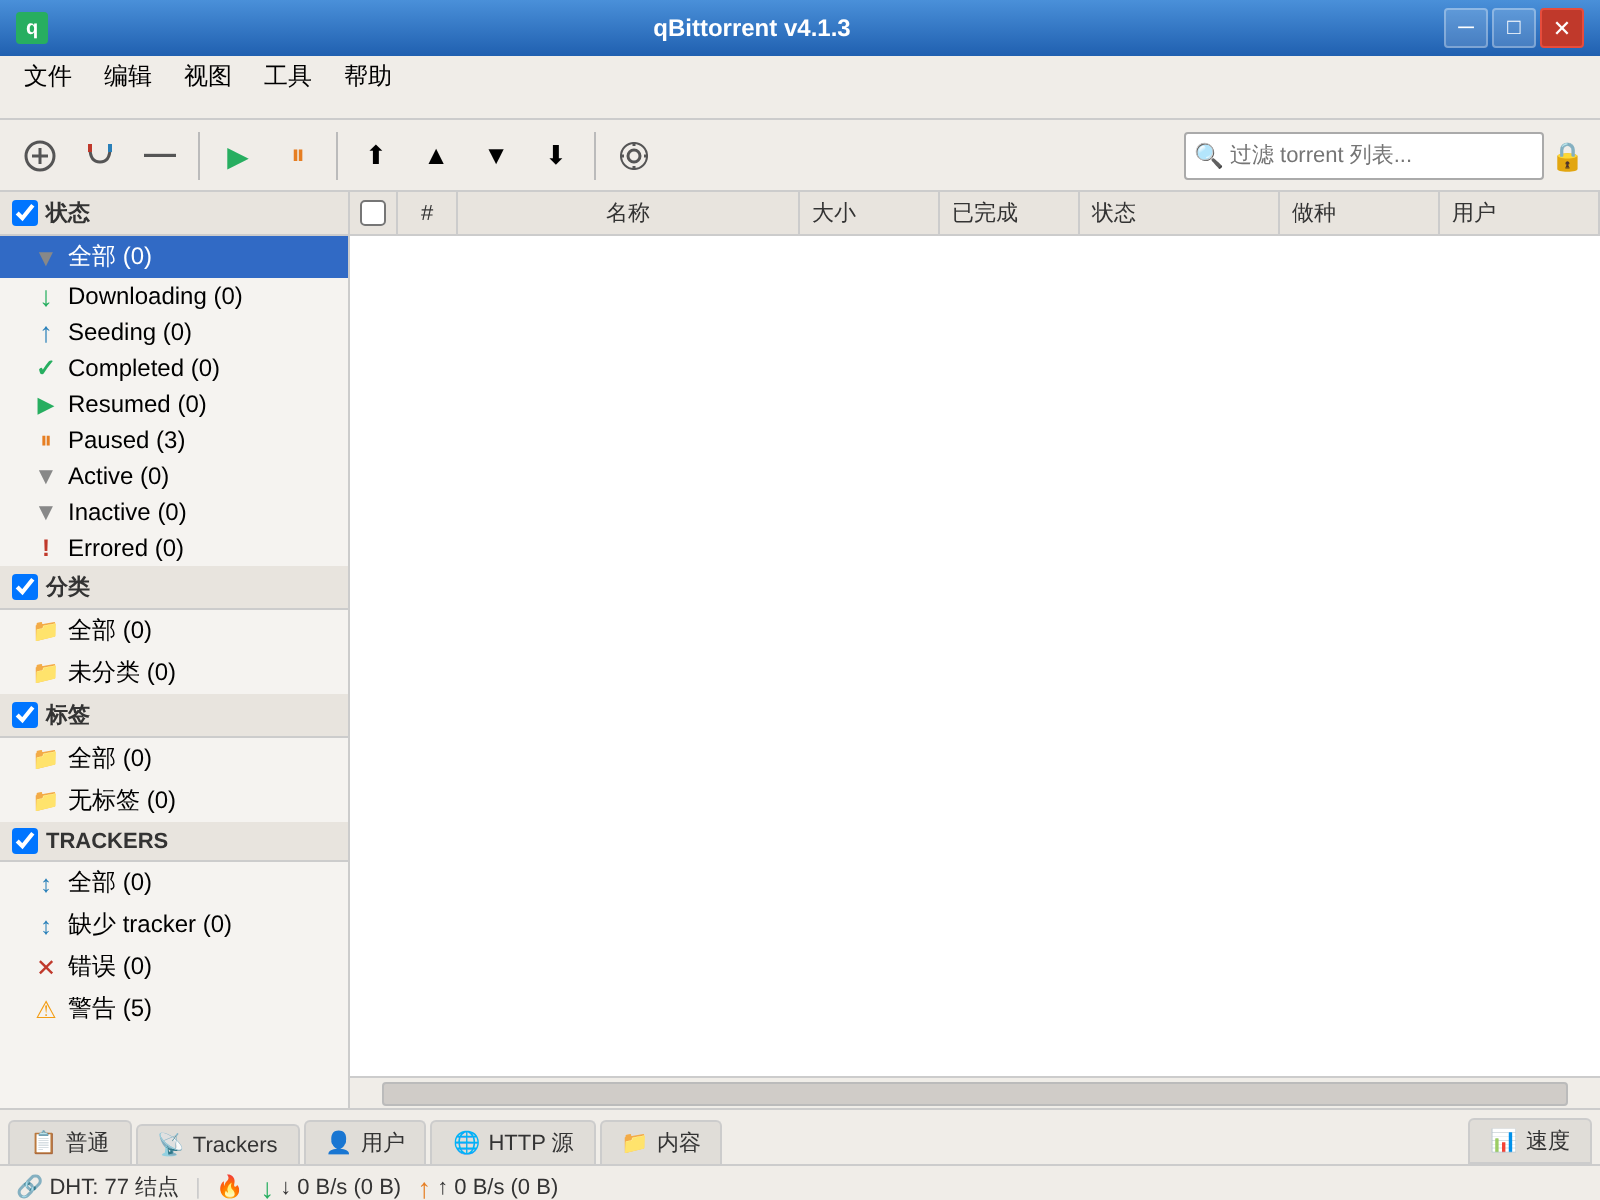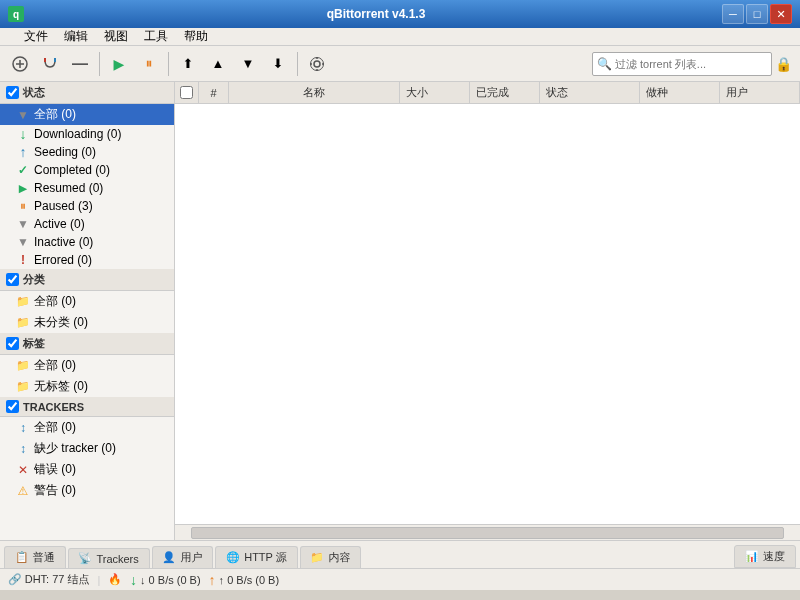--- a/index.html
+++ b/index.html
@@ -49,24 +49,24 @@
       display: flex;
       align-items: center;
       justify-content: center;
       border-radius: 2px;
     }
     .titlebar-btn.close { background: #c0392b; border-color: #e74c3c; }
 
     
     .menubar {
       background: #f0ede8;
-      height: 18px;
-      display: flex;
-      align-items: center;
-      padding: 0 16px;
+      height: 32px;
+      display: flex;
+      align-items: flex-start;
+      padding: 0 4px;
       border-bottom: 1px solid #ccc;
     }
     .menu-item {
       padding: 2px 8px;
       cursor: pointer;
       font-size: 12px;
       color: #000;
     }
 
     
@@ -466,21 +466,21 @@
     <div class="sidebar-item">
       <span class="item-icon" style="color:#2980b9;font-size:12px;">↕</span>
       <span>缺少 tracker (0)</span>
     </div>
     <div class="sidebar-item">
       <span class="item-icon" style="color:#c0392b;font-size:12px;">✕</span>
       <span>错误 (0)</span>
     </div>
     <div class="sidebar-item">
       <span class="item-icon" style="color:#f39c12;font-size:12px;">⚠</span>
-      <span>警告 (0)</span>
+      <span>警告 (5)</span>
     </div>
 
   </div>
 
   <div class="content-area">
 
     <div class="table-header">
       <div class="col-header col-check">
         <input type="checkbox" style="">
       </div>

